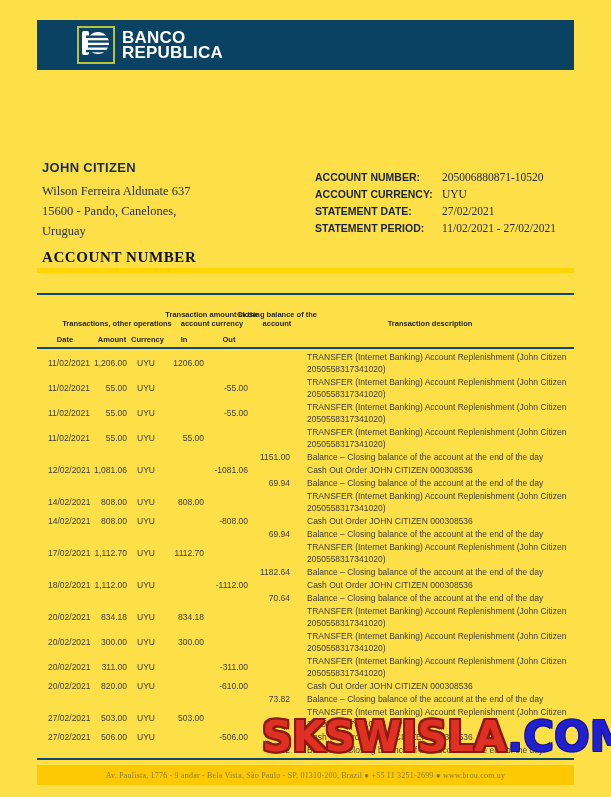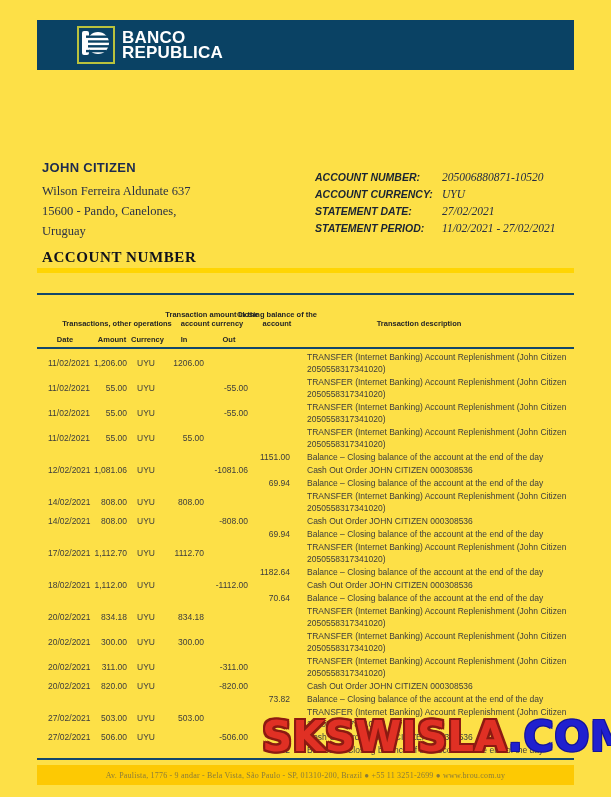--- a/index.html
+++ b/index.html
@@ -19,38 +19,38 @@
   }
   .brand {
     margin-left:7px; color:#ffffff; font-weight:bold; font-size:17px;
     line-height:15px; letter-spacing:0.2px;
   }
   
   .holder { position:absolute; left:42px; top:160px; width:260px; }
   .holder-name { font-size:13px; font-weight:bold; color:#1d2b4f; letter-spacing:0.3px; }
   .holder-addr { margin-top:6px; font-family:"Liberation Serif", serif; font-size:12.5px; line-height:20px; color:#2a3146; }
   .acct-info { position:absolute; left:315px; top:168px; width:275px; }
-  .acct-row { display:flex; height:17px; align-items:center;font-style:italic; }
+  .acct-row { display:flex; height:17px; align-items:center; }
   .acct-label { width:127px; font-size:10.5px; font-weight:bold; color:#1a2433; flex:0 0 auto; }
   .acct-value { font-family:"Liberation Serif", serif; font-size:11.5px; color:#242c44; }
   
   .summary-title {
     position:absolute; left:42px; top:249px; font-family:"Liberation Serif", serif;
     font-weight:bold; font-size:15px; color:#10131c; letter-spacing:0.6px;
   }
   .summary-rule { position:absolute; left:37px; top:268px; width:537px; height:5px; background:#ffd503; }
   
   .table { position:absolute; left:37px; top:293px; width:537px; font-size:8.5px; color:#3d3d3d; }
   .rule { height:2px; background:#13476b; }
   .group-row { position:relative; height:36px; }
   .group-cell { position:absolute; bottom:3px; font-size:7.5px; font-weight:bold; color:#262626; text-align:center; line-height:9px; }
   .gc-trans   { left:0;   width:160px; }
   .gc-amount  { left:115px; width:120px; }
   .gc-closing { left:195px; width:90px; }
-  .gc-desc    { left:292px; width:180px; }
+  .gc-desc    { left:303px; width:180px; }
   .col-row { display:grid; grid-template-columns:56px 38px 30px 46px 44px 42px 1fr;
              height:16px; align-items:center; font-size:7.5px; font-weight:bold; color:#262626; }
   .col-row span { text-align:center; }
   .tbody { padding:1px 0 2px 0; }
   .trow { display:grid; grid-template-columns:56px 38px 30px 46px 44px 42px 1fr; align-items:center; padding:0.5px 0; }
   .c-date { padding-left:11px; }
   .c-amount { text-align:right; padding-right:4px; }
   .c-currency { text-align:center; }
   .c-in  { text-align:right; padding-right:3px; }
   .c-out { text-align:right; padding-right:3px; }
@@ -319,21 +319,21 @@
     <span class="c-out">-311.00</span>
     <span class="c-balance"></span>
     <span class="c-desc">TRANSFER (Internet Banking) Account Replenishment (John Citizen 2050558317341020)</span>
   </div>
 
   <div class="trow">
     <span class="c-date">20/02/2021</span>
     <span class="c-amount">820.00</span>
     <span class="c-currency">UYU</span>
     <span class="c-in"></span>
-    <span class="c-out">-820.00</span>
+    <span class="c-out">-610.00</span>
     <span class="c-balance"></span>
     <span class="c-desc">Cash Out Order JOHN CITIZEN 000308536</span>
   </div>
 
   <div class="trow">
     <span class="c-date"></span>
     <span class="c-amount"></span>
     <span class="c-currency"></span>
     <span class="c-in"></span>
     <span class="c-out"></span>

